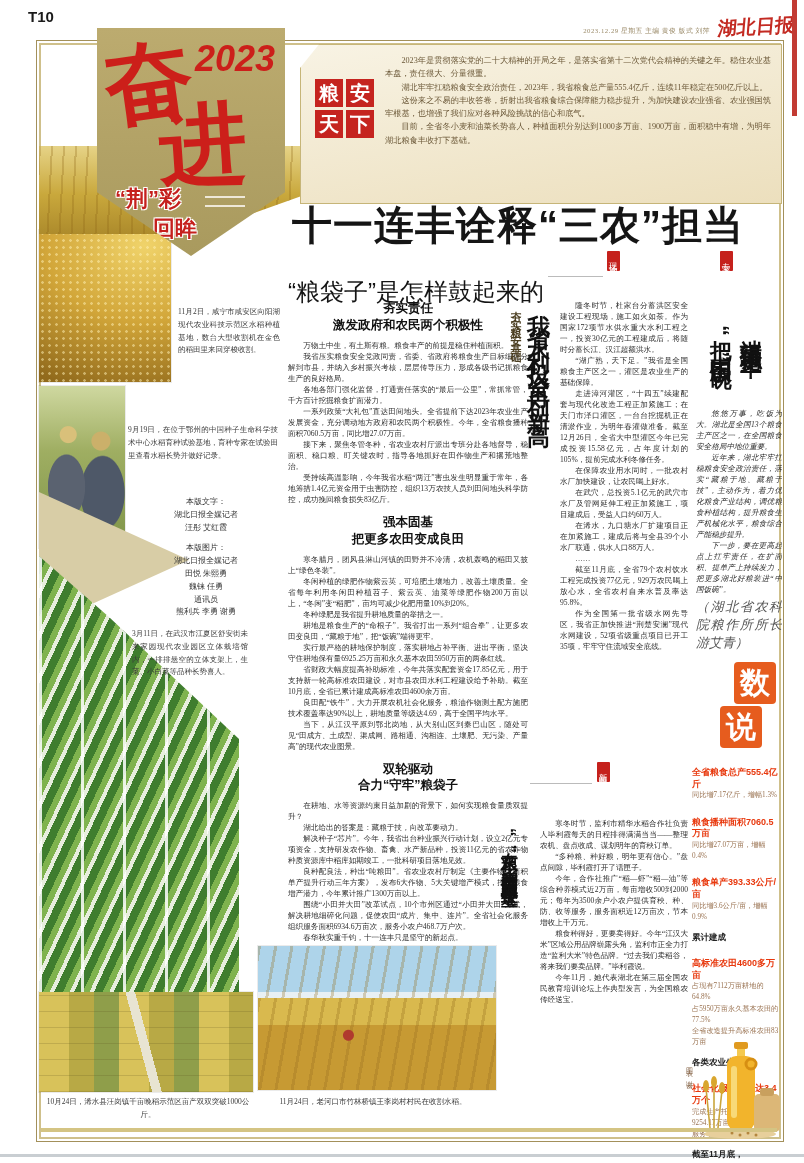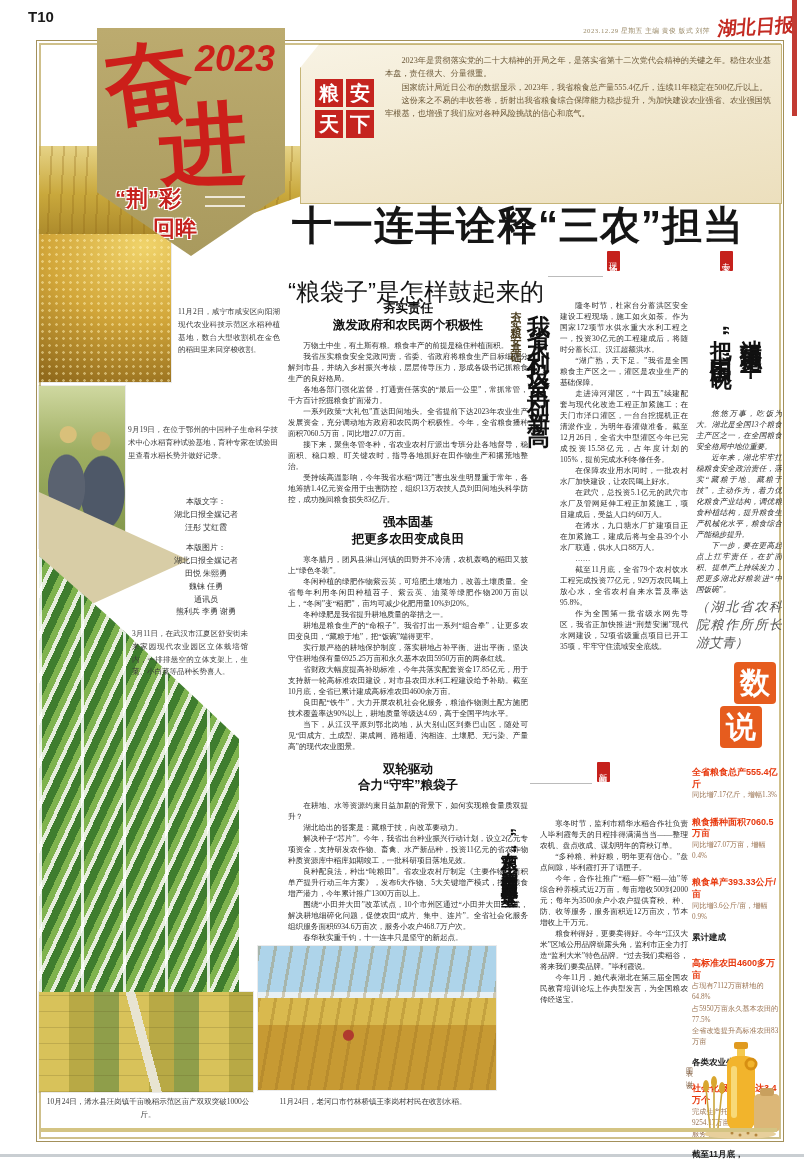--- a/index.html
+++ b/index.html
@@ -172,22 +172,23 @@
 <div class="abs" id="intro-box">
   <div id="seal">
     <span class="seal-cell">粮</span>
     <span class="seal-cell">安</span>
     <span class="seal-cell">天</span>
     <span class="seal-cell">下</span>
   </div>
   <div id="intro-text">
 
       <p>2023年是贯彻落实党的二十大精神的开局之年，是落实省第十二次党代会精神的关键之年。稳住农业基本盘，责任很大、分量很重。</p>
-      <p>国家统计局近日公布的数据显示，2023年，我省粮食总产量555.4亿斤，连续11年稳定在500亿斤以上。</p>
+      <p>湖北牢牢扛稳粮食安全政治责任，2023年，我省粮食总产量555.4亿斤，连续11年稳定在500亿斤以上。</p>
       <p>这份来之不易的丰收答卷，折射出我省粮食综合保障能力稳步提升，为加快建设农业强省、农业强国筑牢根基，也增强了我们应对各种风险挑战的信心和底气。</p>
+      <p>目前，全省冬小麦和油菜长势喜人，种植面积分别达到1000多万亩、1900万亩，面积稳中有增，为明年湖北粮食丰收打下基础。</p>
     </div>
 </div>
 
 <div class="abs" id="main-headline">十一连丰诠释“三农”担当</div>
 <div class="abs" id="sub-headline">“粮袋子”是怎样鼓起来的</div>
 
 <div class="abs vtag" id="tag-scene">现场直击</div>
 <div class="abs vtag" id="tag-expert">专家点评</div>
 <div class="abs vtag" id="tag-news">新闻现场</div>
 <div class="abs hairline" id="hl1"></div>

